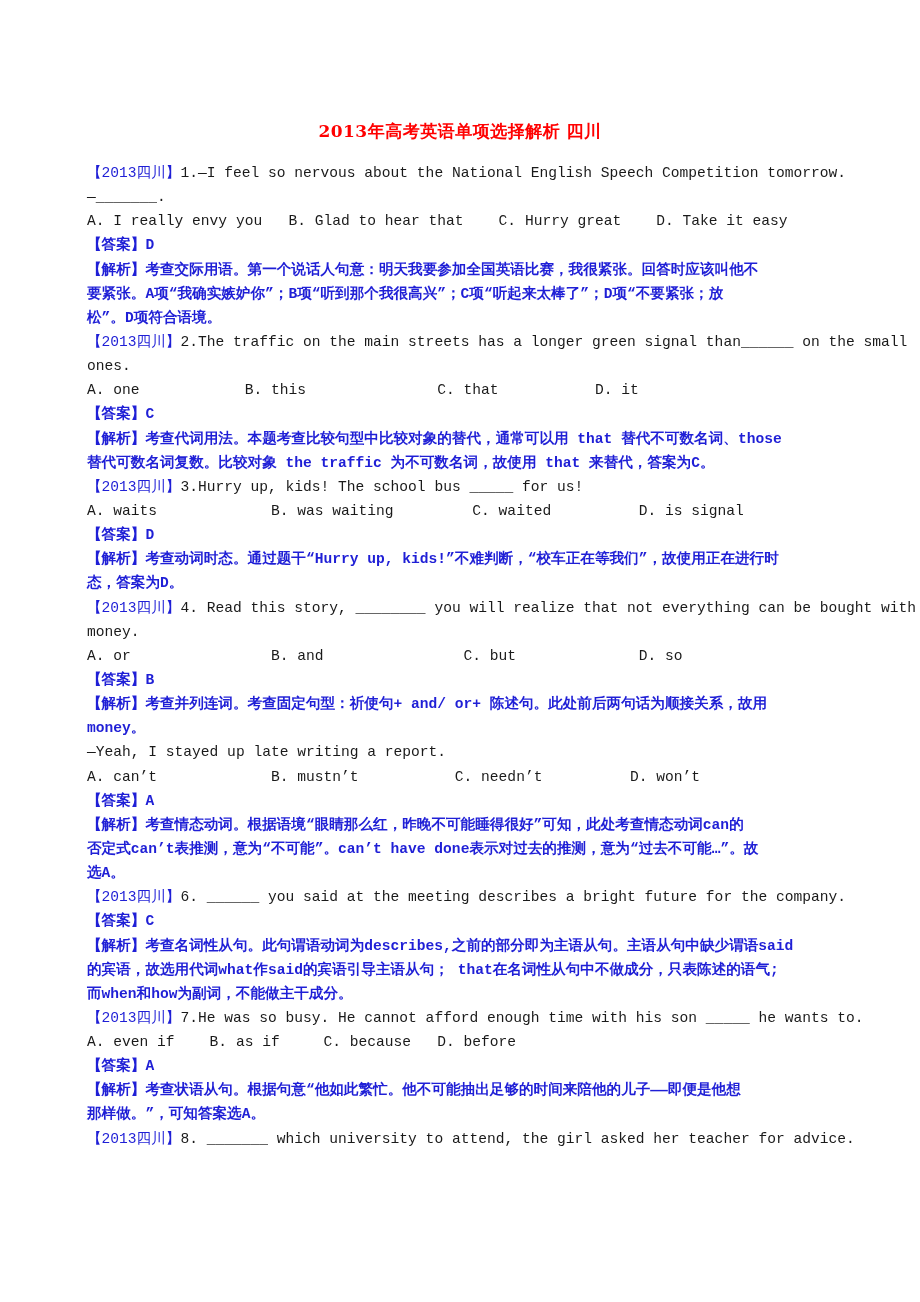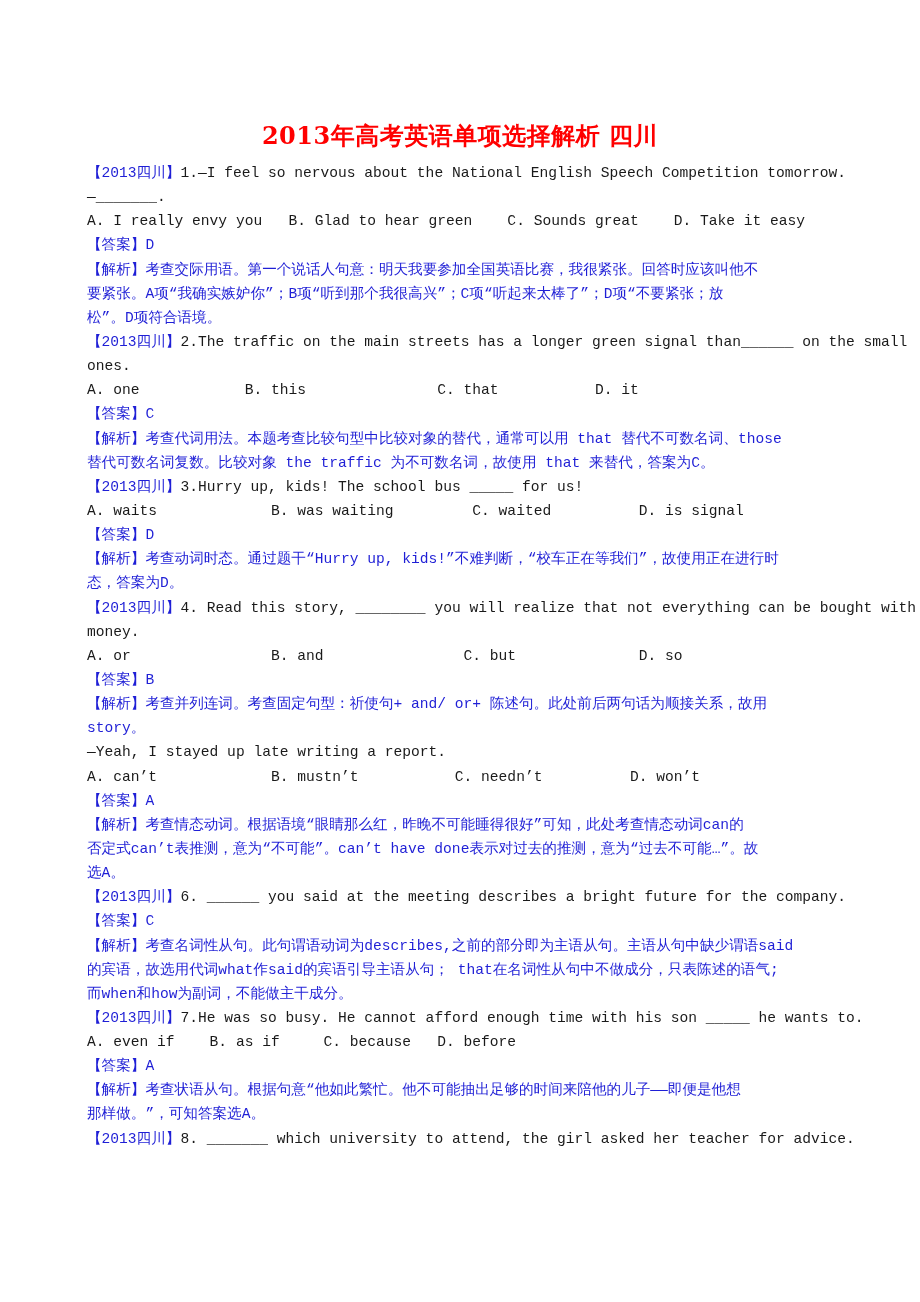--- a/index.html
+++ b/index.html
@@ -1,41 +1,41 @@
 <!DOCTYPE html>
 <html><head>
 <meta charset="utf-8">
 <style>
   html, body { margin: 0; padding: 0; background: #ffffff; }
   body { width: 920px; height: 1302px; position: relative; overflow: hidden; }
   .page { position: absolute; left: 0; top: 0; width: 920px; height: 1302px; background: #fff; }
   .title {
     position: absolute; top: 120px; left: 0; width: 920px; text-align: center;
-    font-family: "DejaVu Serif", serif; font-size: 24px; color: #ff0000; font-weight: bold;
+    font-family: "DejaVu Serif", serif; font-size: 17px; color: #ff0000; font-weight: bold;
     letter-spacing: 0.5px;
   }
   .content {
     position: absolute; left: 87px; top: 161px; width: 800px;
     font-family: "Liberation Mono", "DejaVu Sans Mono", monospace;
     font-size: 14.6px; line-height: 24.15px; color: #1a1a1a;
   }
   .line { white-space: pre; height: 24.15px; overflow: visible; }
-  .blue { color: #1f1fd6; }
+  .blue { color: #1f1fd6; font-weight: bold; }
   .tag { color: #1f1fd6; }
 </style>
 </head>
 <body>
 
 <div class="page">
   <div class="title">2013年高考英语单项选择解析 四川</div>
   <div class="content" id="content">
       <div class="question">
         <div class="line"><span class="tag">【2013四川】</span><span>1.—I feel so nervous about the National English Speech Competition tomorrow.</span></div>
         <div class="line"><span>—_______.</span></div>
-        <div class="line">A. I really envy you   B. Glad to hear green    C. Sounds great    D. Take it easy</div>
+        <div class="line">A. I really envy you   B. Glad to hear that    C. Hurry great    D. Take it easy</div>
         <div class="line"><span class="blue">【答案】</span><span class="blue">D</span></div>
         <div class="line blue"><span class="blue">【解析】</span><span class="blue">考查交际用语。第一个说话人句意：明天我要参加全国英语比赛，我很紧张。回答时应该叫他不</span></div>
         <div class="line blue"><span class="blue">要紧张。A项“我确实嫉妒你”；B项“听到那个我很高兴”；C项“听起来太棒了”；D项“不要紧张；放</span></div>
         <div class="line blue"><span class="blue">松”。D项符合语境。</span></div>
       </div>
       <div class="question">
         <div class="line"><span class="tag">【2013四川】</span><span>2.The traffic on the main streets has a longer green signal than______ on the small</span></div>
         <div class="line"><span>ones.</span></div>
         <div class="line">A. one            B. this               C. that           D. it</div>
         <div class="line"><span class="blue">【答案】</span><span class="blue">C</span></div>
@@ -48,21 +48,21 @@
         <div class="line"><span class="blue">【答案】</span><span class="blue">D</span></div>
         <div class="line blue"><span class="blue">【解析】</span><span class="blue">考查动词时态。通过题干“Hurry up, kids!”不难判断，“校车正在等我们”，故使用正在进行时</span></div>
         <div class="line blue"><span class="blue">态，答案为D。</span></div>
       </div>
       <div class="question">
         <div class="line"><span class="tag">【2013四川】</span><span>4. Read this story, ________ you will realize that not everything can be bought with</span></div>
         <div class="line"><span>money.</span></div>
         <div class="line">A. or                B. and                C. but              D. so</div>
         <div class="line"><span class="blue">【答案】</span><span class="blue">B</span></div>
         <div class="line blue"><span class="blue">【解析】</span><span class="blue">考查并列连词。考查固定句型：祈使句+ and/ or+ 陈述句。此处前后两句话为顺接关系，故用</span></div>
-        <div class="line blue"><span class="blue">story。</span></div>
+        <div class="line blue"><span class="blue">money。</span></div>
       </div>
       <div class="question">
         <div class="line"><span>—Yeah, I stayed up late writing a report.</span></div>
         <div class="line">A. can’t             B. mustn’t           C. needn’t          D. won’t</div>
         <div class="line"><span class="blue">【答案】</span><span class="blue">A</span></div>
         <div class="line blue"><span class="blue">【解析】</span><span class="blue">考查情态动词。根据语境“眼睛那么红，昨晚不可能睡得很好”可知，此处考查情态动词can的</span></div>
         <div class="line blue"><span class="blue">否定式can’t表推测，意为“不可能”。can’t have done表示对过去的推测，意为“过去不可能…”。故</span></div>
         <div class="line blue"><span class="blue">选A。</span></div>
       </div>
       <div class="question">

